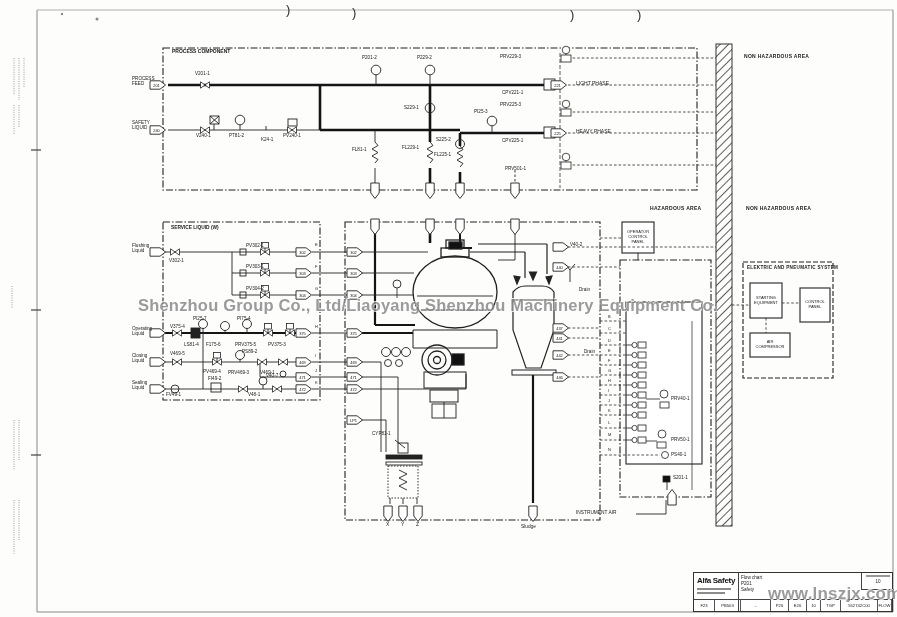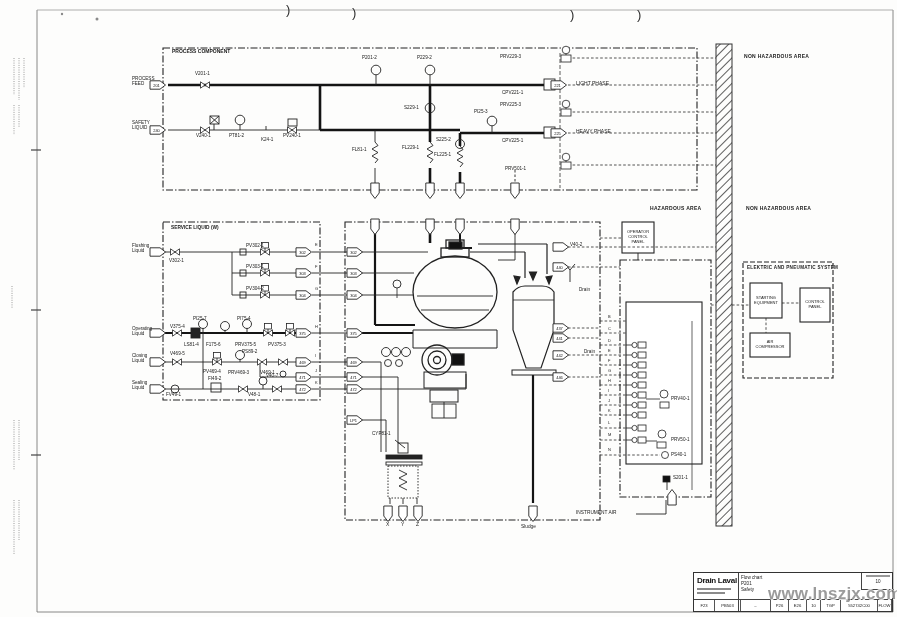--- a/index.html
+++ b/index.html
@@ -538,21 +538,21 @@
 
   <div id="folds">
         <div class="fold" style="left: 286px; top: 2px;">)</div>
         <div class="fold" style="left: 352px; top: 5px;">)</div>
         <div class="fold" style="left: 570px; top: 7px;">)</div>
         <div class="fold" style="left: 637px; top: 7px;">)</div>
       </div>
 
   <div id="titleblock">
     <div class="tb-vline" style="left:44px;"></div>
-    <div class="tb-logo">Drain Laval</div>
+    <div class="tb-logo">Alfa Safety</div>
     <div class="tb-bar" style="left:3px;top:15px;width:34px;"></div>
     <div class="tb-bar" style="left:3px;top:19px;width:28px;"></div>
     <div class="tb-doc">
       <div>Flow chart</div>
       <div>P201</div>
       <div>Safety</div>
     </div>
     <div class="tb-sheet">
       <span class="bar"></span>
       <span class="num" style="margin-top:2px;">10</span>
@@ -565,14 +565,15 @@
           <div class="cell" style="width: 18px;">E26</div>
           <div class="cell" style="width: 14px;">10</div>
           <div class="cell" style="width: 20px;">TGP</div>
           <div class="cell" style="width: 37px;">552742C00</div>
           <div class="cell" style="width: 14px;">FLOW</div>
         </div>
   </div>
 
   </div>
 
+  <div id="wm-center" class="wm">Shenzhou Group Co., Ltd/Liaoyang Shenzhou Machinery Equipment Co.</div>
   <div id="wm-bottom" class="wm">www.lnszjx.com</div>
 </div>
 
 </body></html>

